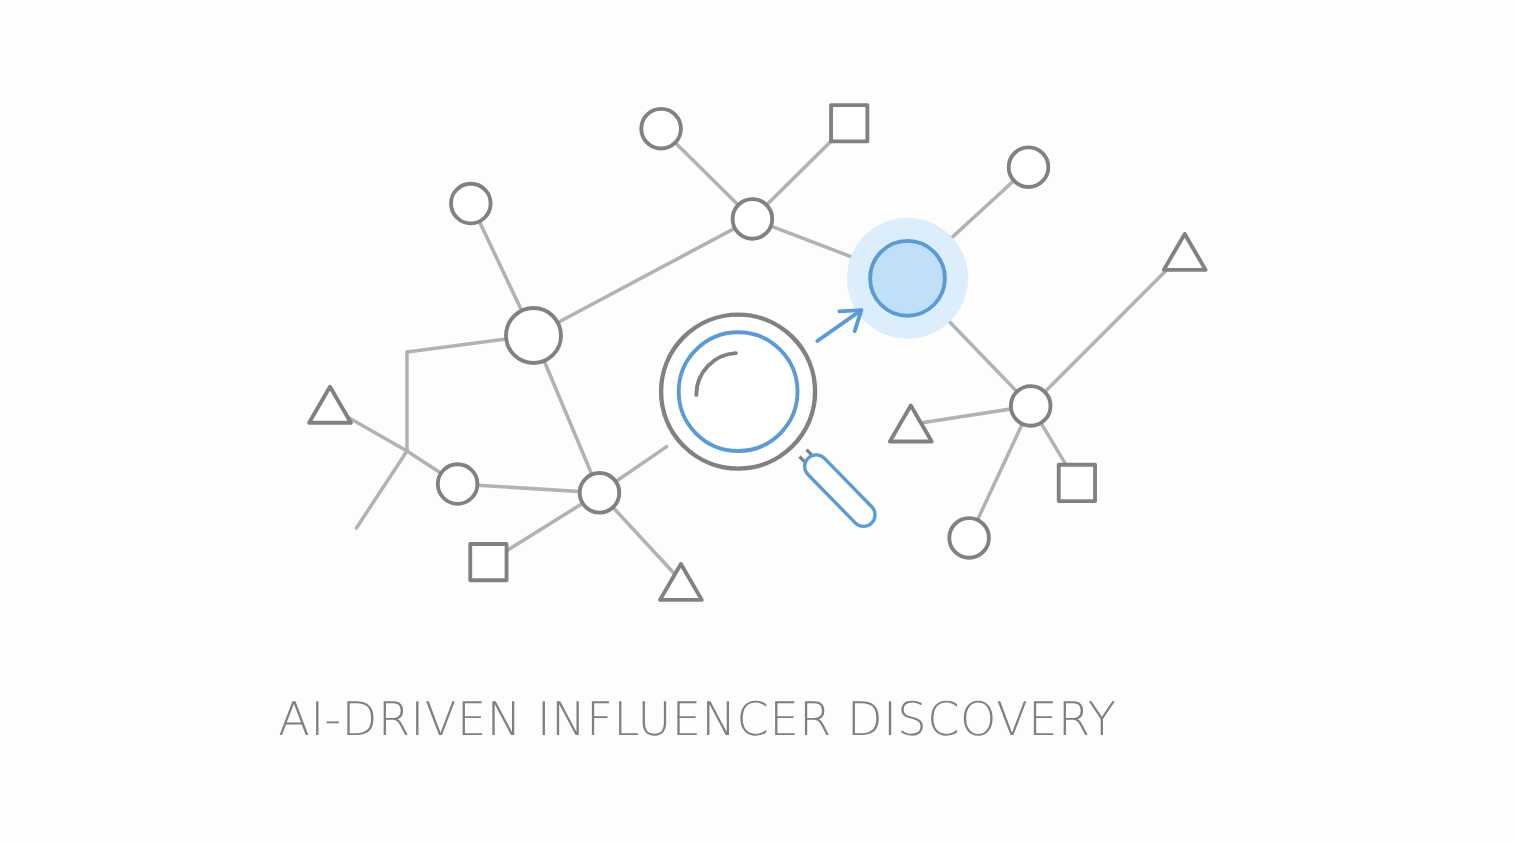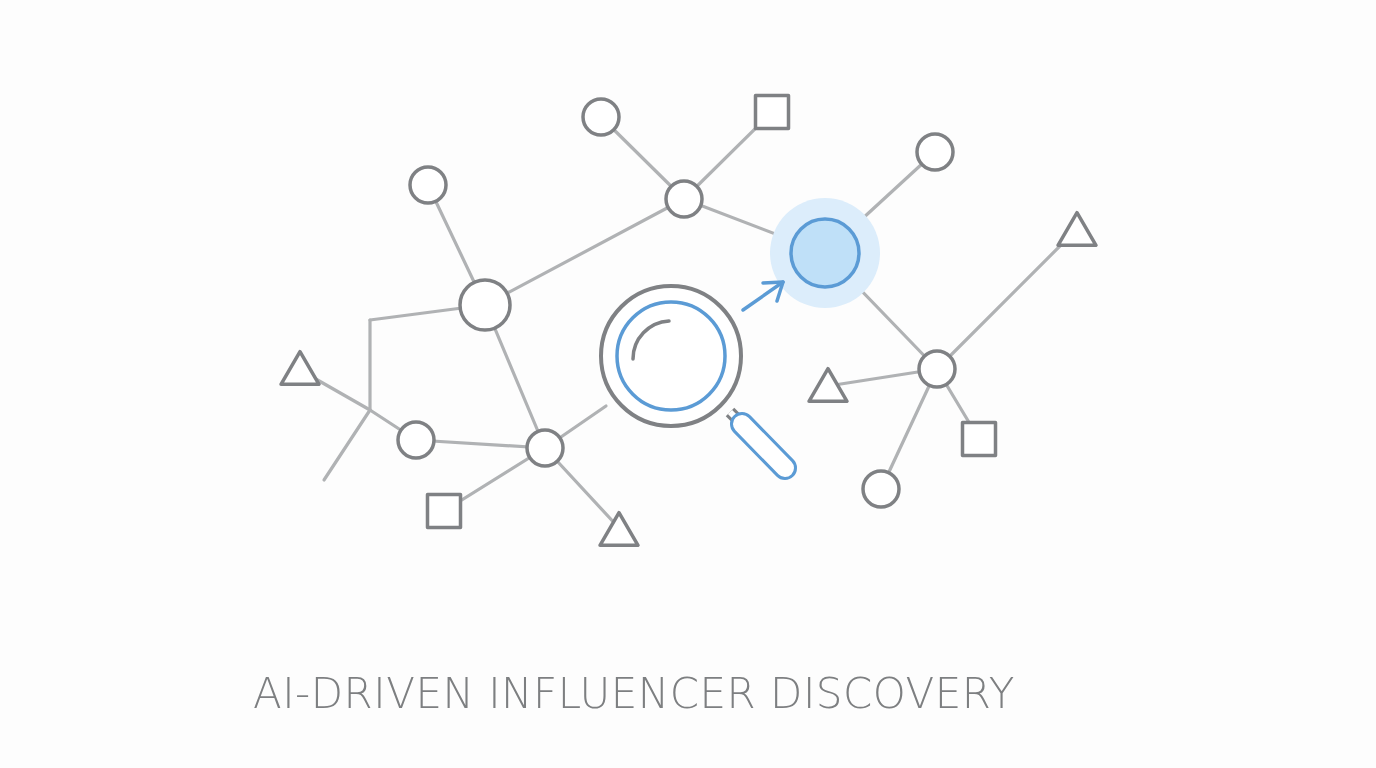--- a/index.html
+++ b/index.html
@@ -26,21 +26,20 @@
       left: 0;
       top: 624px;
       width: 1268px;
       text-align: center;
       font-family: "DejaVu Sans", sans-serif;
       font-size: 42px;
       font-weight: 300;
       letter-spacing: 0.5px;
       color: #7d7f81;
       line-height: 60px;
-      margin-top: 40px;
       -webkit-font-smoothing: antialiased;
     }
   </style>
 </head>
 <body>
 
 <div class="canvas">
   <svg class="diagram" id="diagram-svg" width="1376" height="768" viewBox="0 0 1376 768">
     <g id="edges-layer">
         <line x1="485" y1="305" x2="428" y2="185" stroke="#b0b2b4" stroke-width="3.2" stroke-linecap="round"></line>

